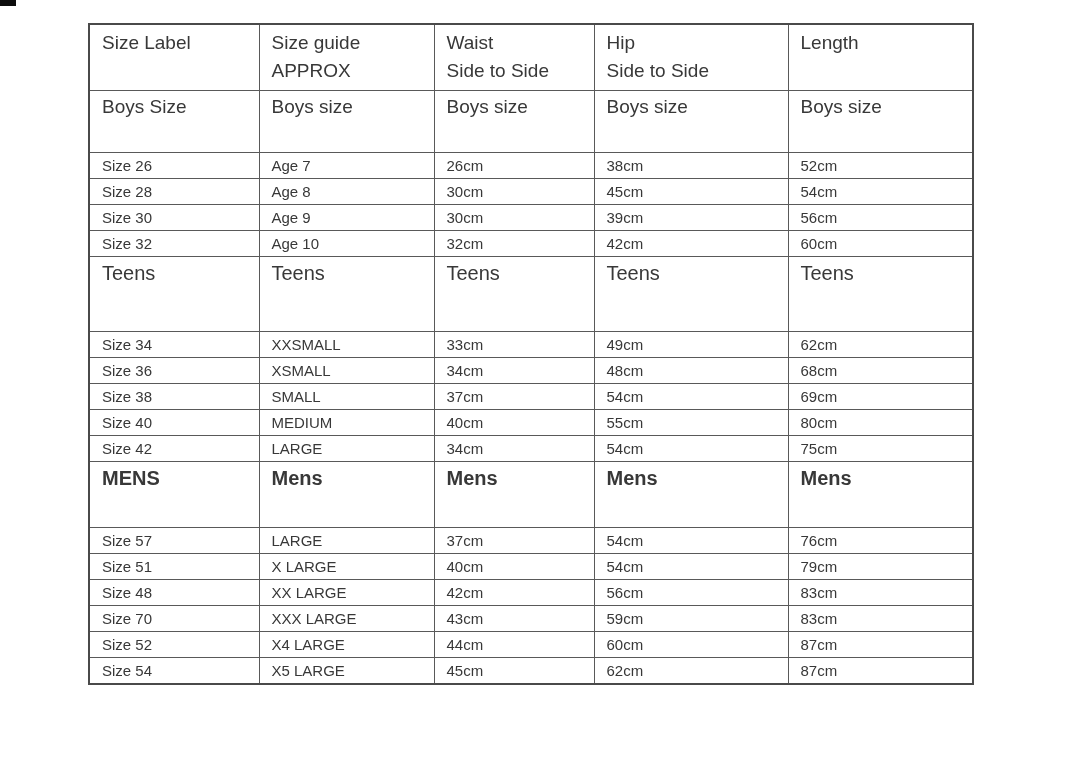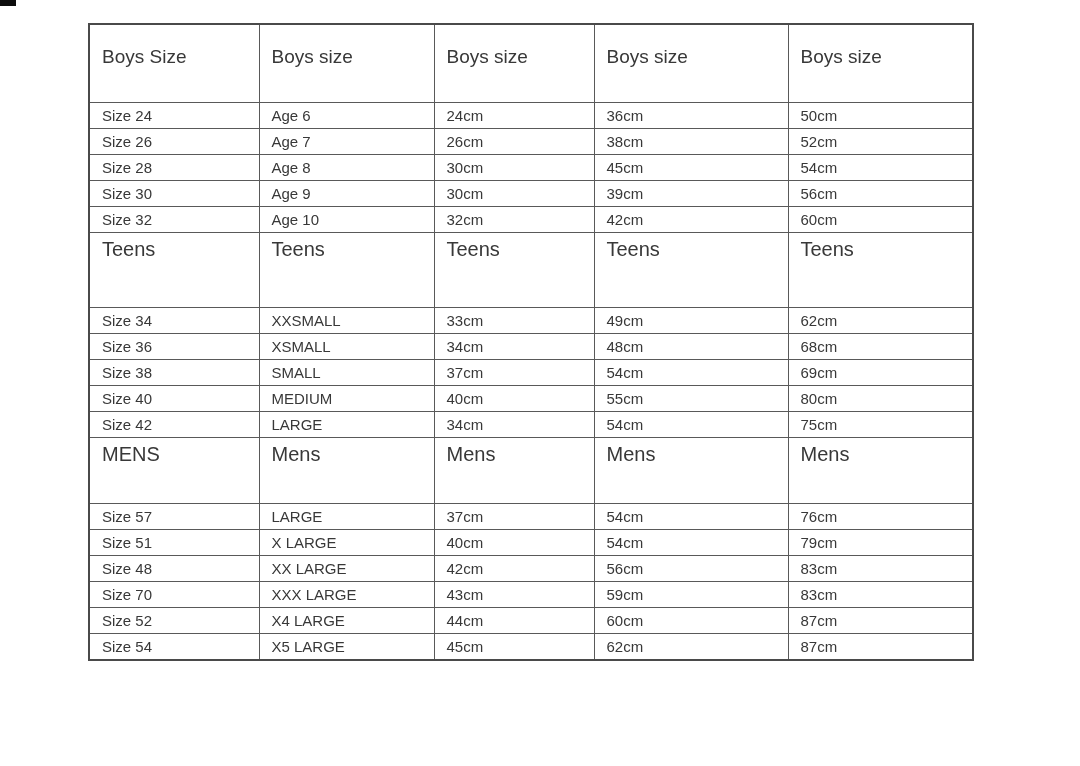--- a/index.html
+++ b/index.html
@@ -47,34 +47,35 @@
     height: 61px;
     vertical-align: top;
     font-size: 19px;
     line-height: 28px;
     padding-top: 4px;
   }
   tr.subheader td {
     height: 56px;
     vertical-align: top;
     font-size: 19px;
-    padding-top: 21px;
+    padding-top: 5px;
   }
   tr.teens td {
     height: 69px;
     vertical-align: top;
     font-size: 20px;
     padding-top: 5px;
     margin-left: 20px;
   }
   tr.mens td {
     height: 60px;
     vertical-align: top;
     font-size: 20px;
     padding-top: 5px;
+    font-weight: bold;
   }
   tr.data td {
     height: 25px;
     vertical-align: middle;
     font-size: 15px;
     line-height: 18px;
   }
   .cell-line {
     display: block;
   }
@@ -86,52 +87,55 @@
 
 <table class="size-chart">
   <colgroup>
     <col class="c0">
       <col class="c1">
       <col class="c2">
       <col class="c3">
       <col class="c4">
   </colgroup>
   <tbody>
+      <tr class="header">
+        <td>
+          <div class="cell-line">Size Label</div>
+        </td>
+        <td>
+          <div class="cell-line">Size guide</div>
+          <div class="cell-line">APPROX</div>
+        </td>
+        <td>
+          <div class="cell-line">Waist</div>
+          <div class="cell-line">Side to Side</div>
+        </td>
+        <td>
+          <div class="cell-line">Hip</div>
+          <div class="cell-line">Side to Side</div>
+        </td>
+        <td>
+          <div class="cell-line">Length</div>
+        </td>
+      </tr>
       <tr class="subheader">
         <td>
           <div class="cell-line">Boys Size</div>
         </td>
         <td>
           <div class="cell-line">Boys size</div>
         </td>
         <td>
           <div class="cell-line">Boys size</div>
         </td>
         <td>
           <div class="cell-line">Boys size</div>
         </td>
         <td>
           <div class="cell-line">Boys size</div>
-        </td>
-      </tr>
-      <tr class="data">
-        <td>
-          <div class="cell-line">Size 24</div>
-        </td>
-        <td>
-          <div class="cell-line">Age 6</div>
-        </td>
-        <td>
-          <div class="cell-line">24cm</div>
-        </td>
-        <td>
-          <div class="cell-line">36cm</div>
-        </td>
-        <td>
-          <div class="cell-line">50cm</div>
         </td>
       </tr>
       <tr class="data">
         <td>
           <div class="cell-line">Size 26</div>
         </td>
         <td>
           <div class="cell-line">Age 7</div>
         </td>
         <td>

